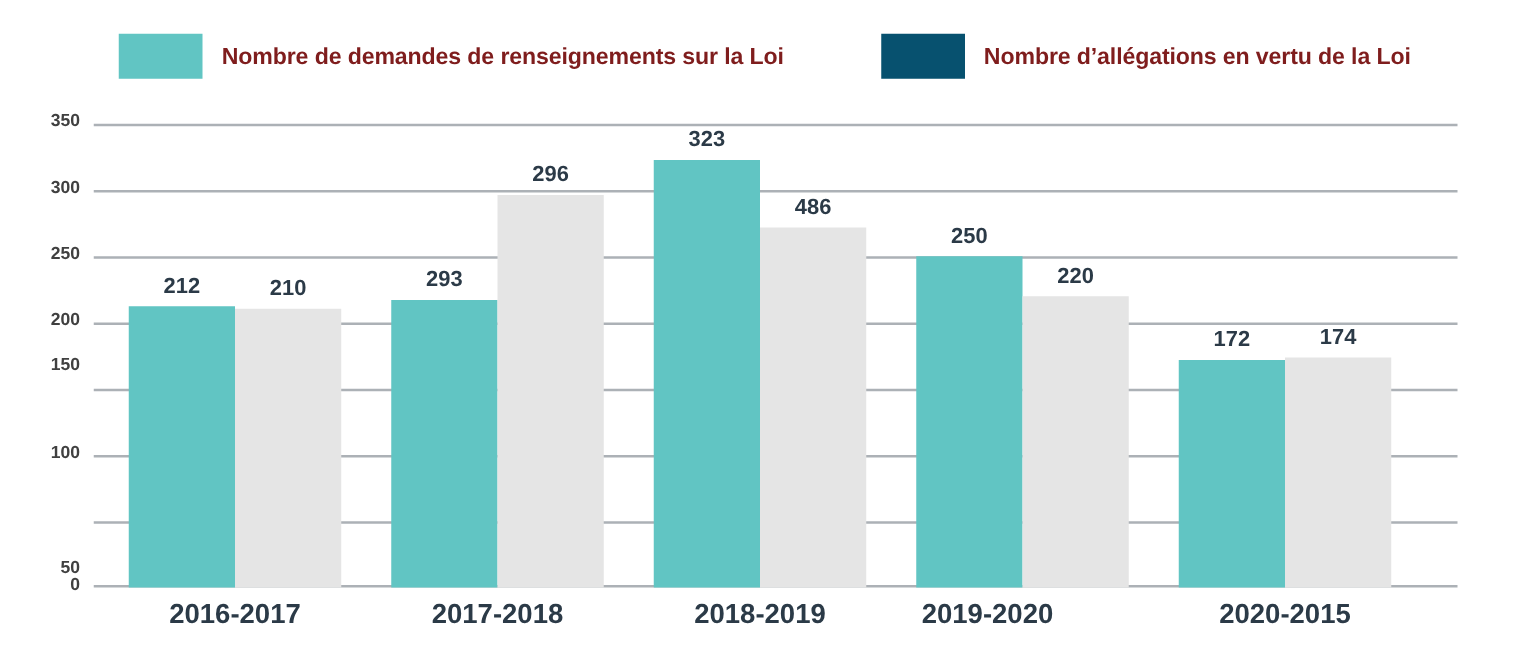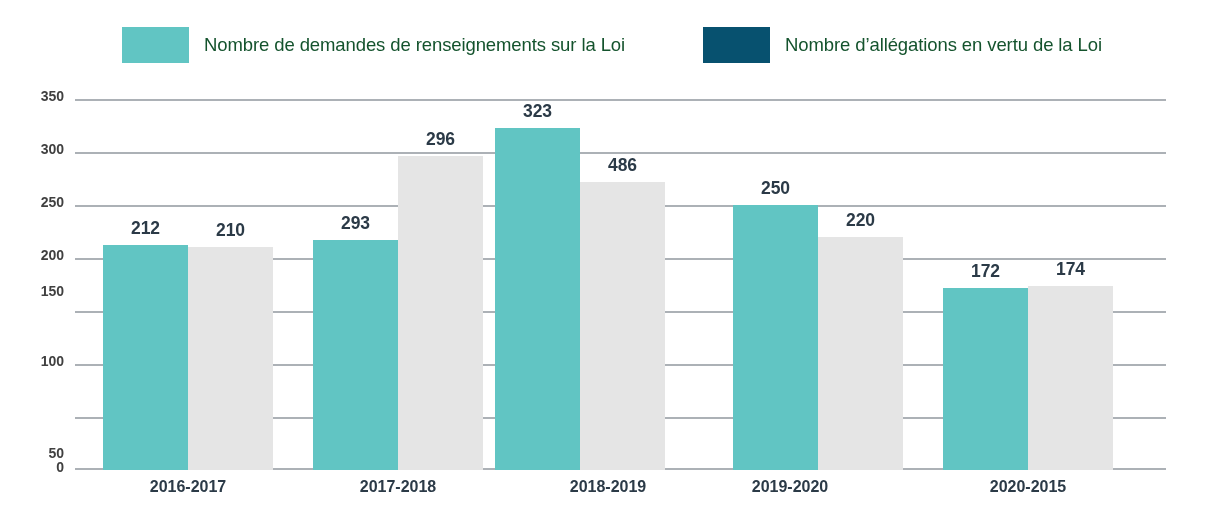--- a/index.html
+++ b/index.html
@@ -40,22 +40,22 @@
     margin-left: 78px;
   }
   .legend-swatch {
     width: 67px;
     height: 36px;
     flex: 0 0 auto;
   }
   .legend-label {
     margin-left: 15px;
     font-size: 18.5px;
-    font-weight: normal;
-    color: #14532d;
+    font-weight: bold;
+    color: #7f1d1d;
     white-space: nowrap;
     letter-spacing: -0.1px;
   }
 
   
   .plot {
     position: absolute;
     left: 75px;
     top: 99px;
     width: 1091px;
@@ -129,21 +129,21 @@
     left: 75px;
     top: 478px;
     width: 1091px;
     height: 40px;
   }
   .xlabel {
     position: absolute;
     top: 0;
     width: 200px;
     text-align: center;
-    font-size: 16px;
+    font-size: 22px;
     font-weight: bold;
     color: #2b3a47;
     white-space: nowrap;
   }
 </style>
 </head>
 <body>
 
 <div id="chart-root">
 
@@ -192,21 +192,21 @@
 
       <div class="group" style="left:238px; width:170px;">
         <div class="bar series0" style="height:230px;">
           <span class="bar-value">293</span>
         </div>
         <div class="bar series1" style="height:313.7px;">
           <span class="bar-value">296</span>
         </div>
       </div>
 
-      <div class="group" style="left:420px; width:138px;">
+      <div class="group" style="left:448px; width:138px;">
         <div class="bar series0" style="height:342.3px;">
           <span class="bar-value">323</span>
         </div>
         <div class="bar series1" style="height:288.3px;">
           <span class="bar-value">486</span>
         </div>
       </div>
 
       <div class="group" style="left:658px; width:170px;">
         <div class="bar series0" style="height:265px;">

